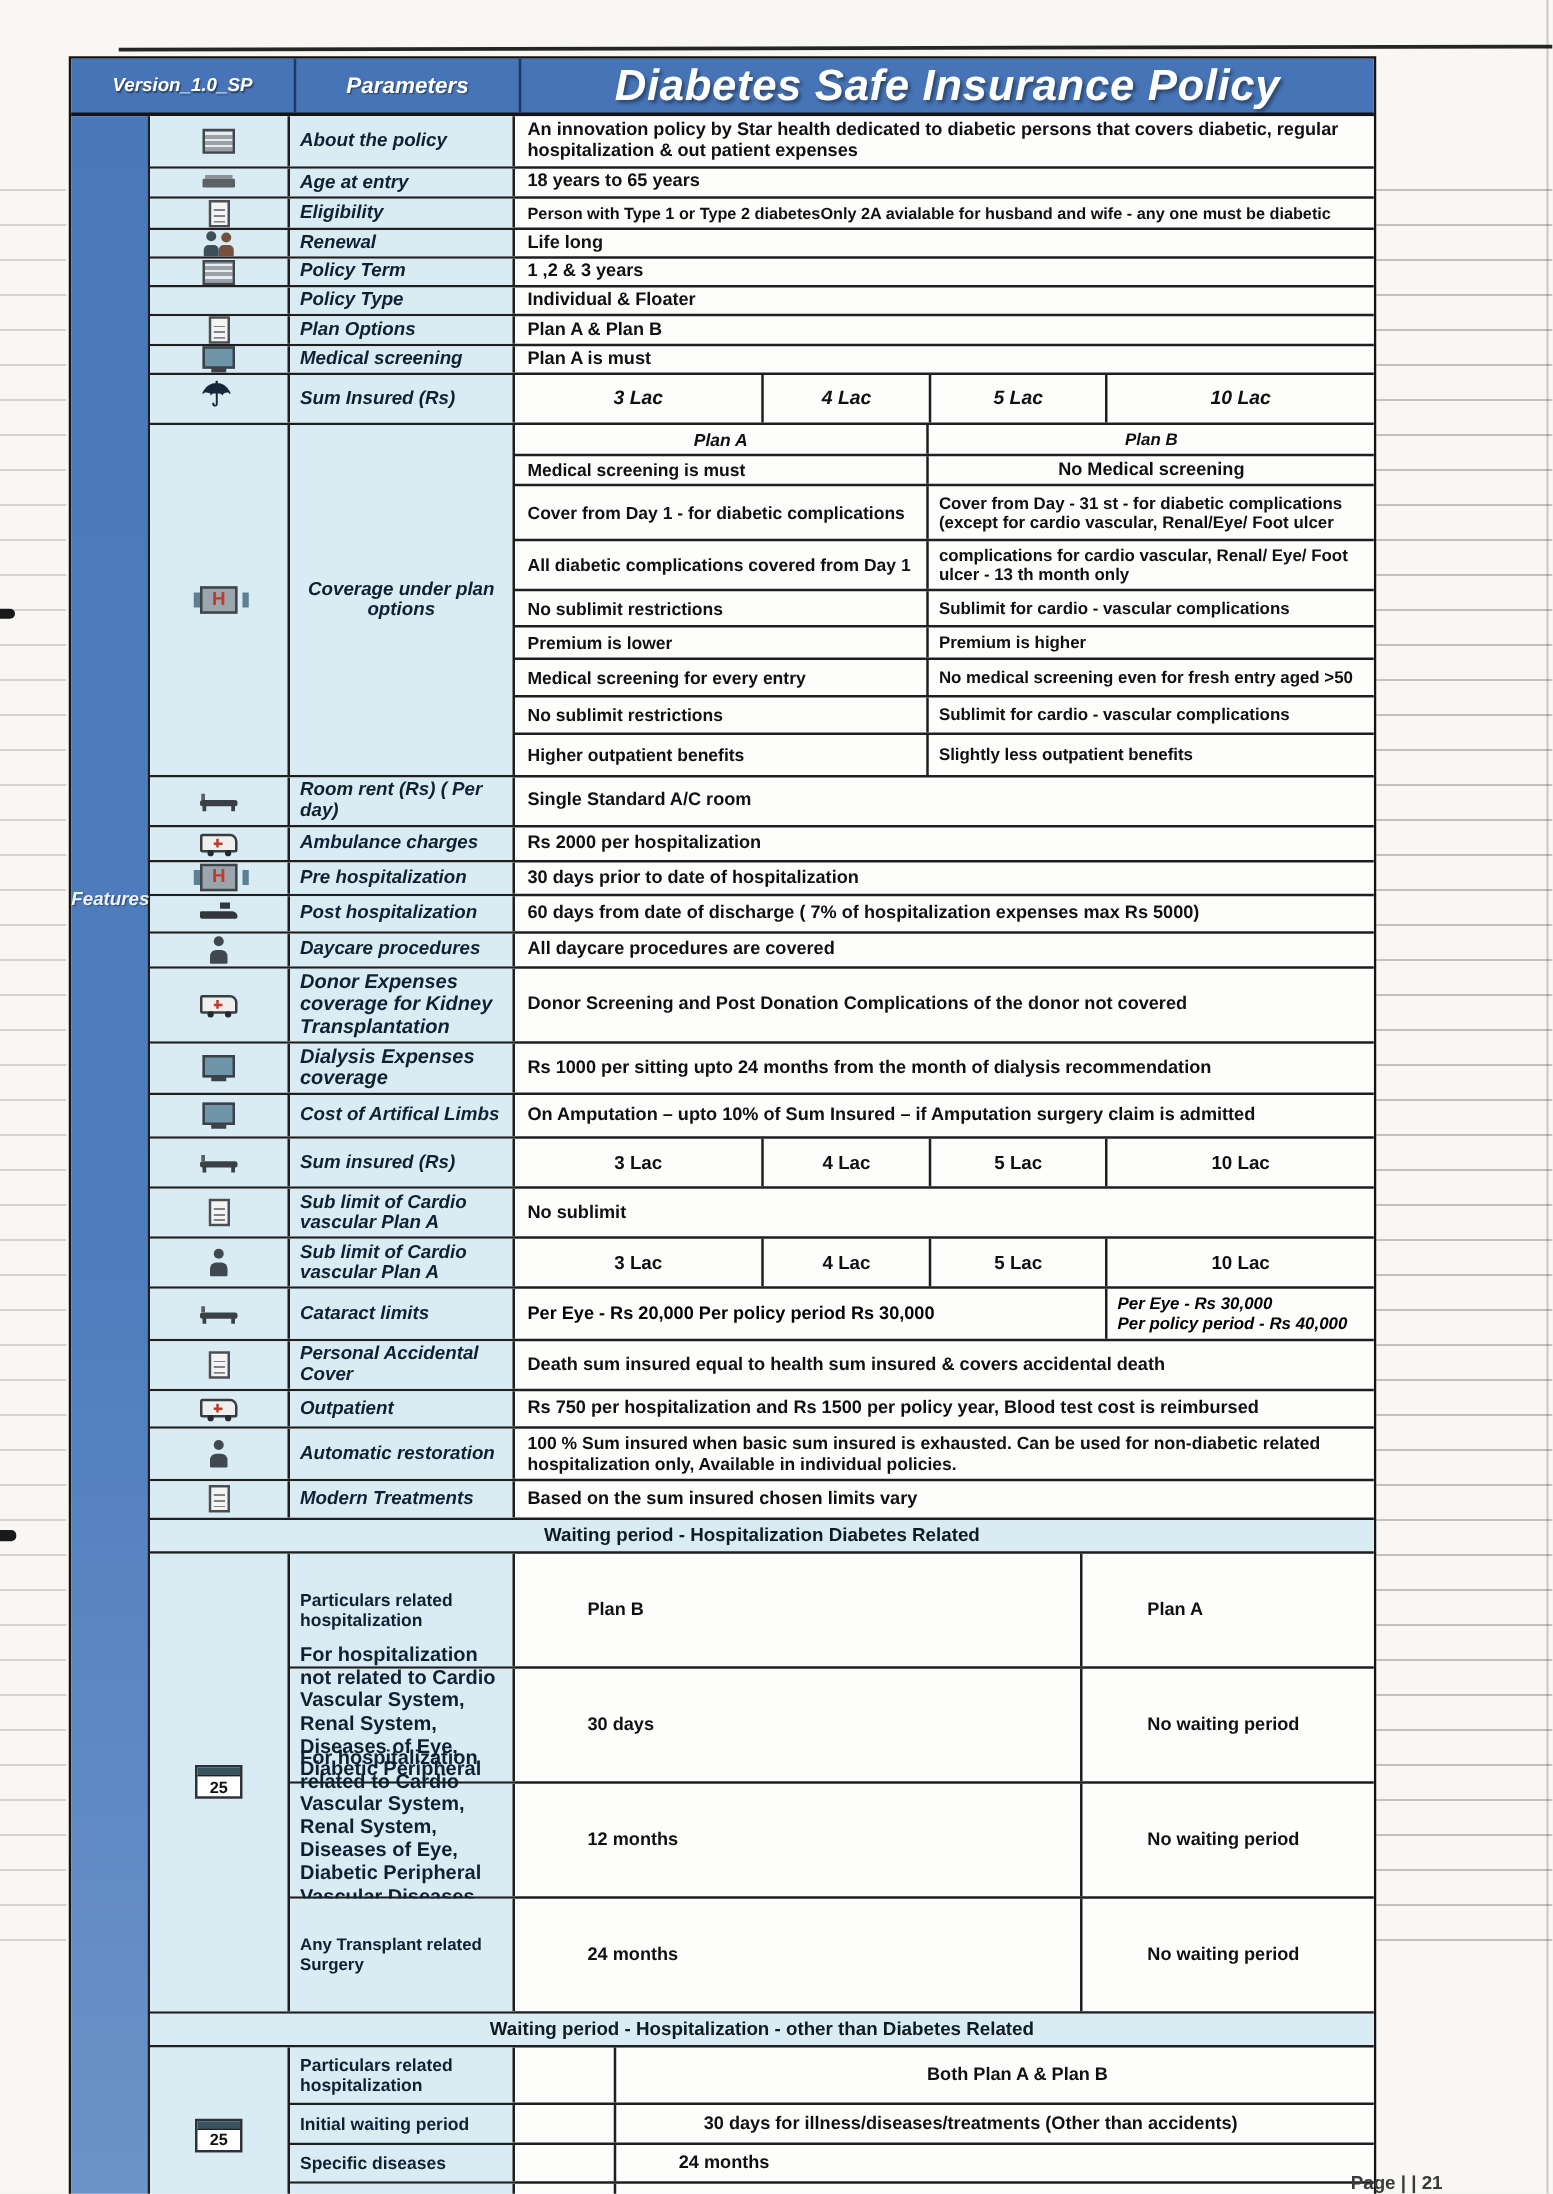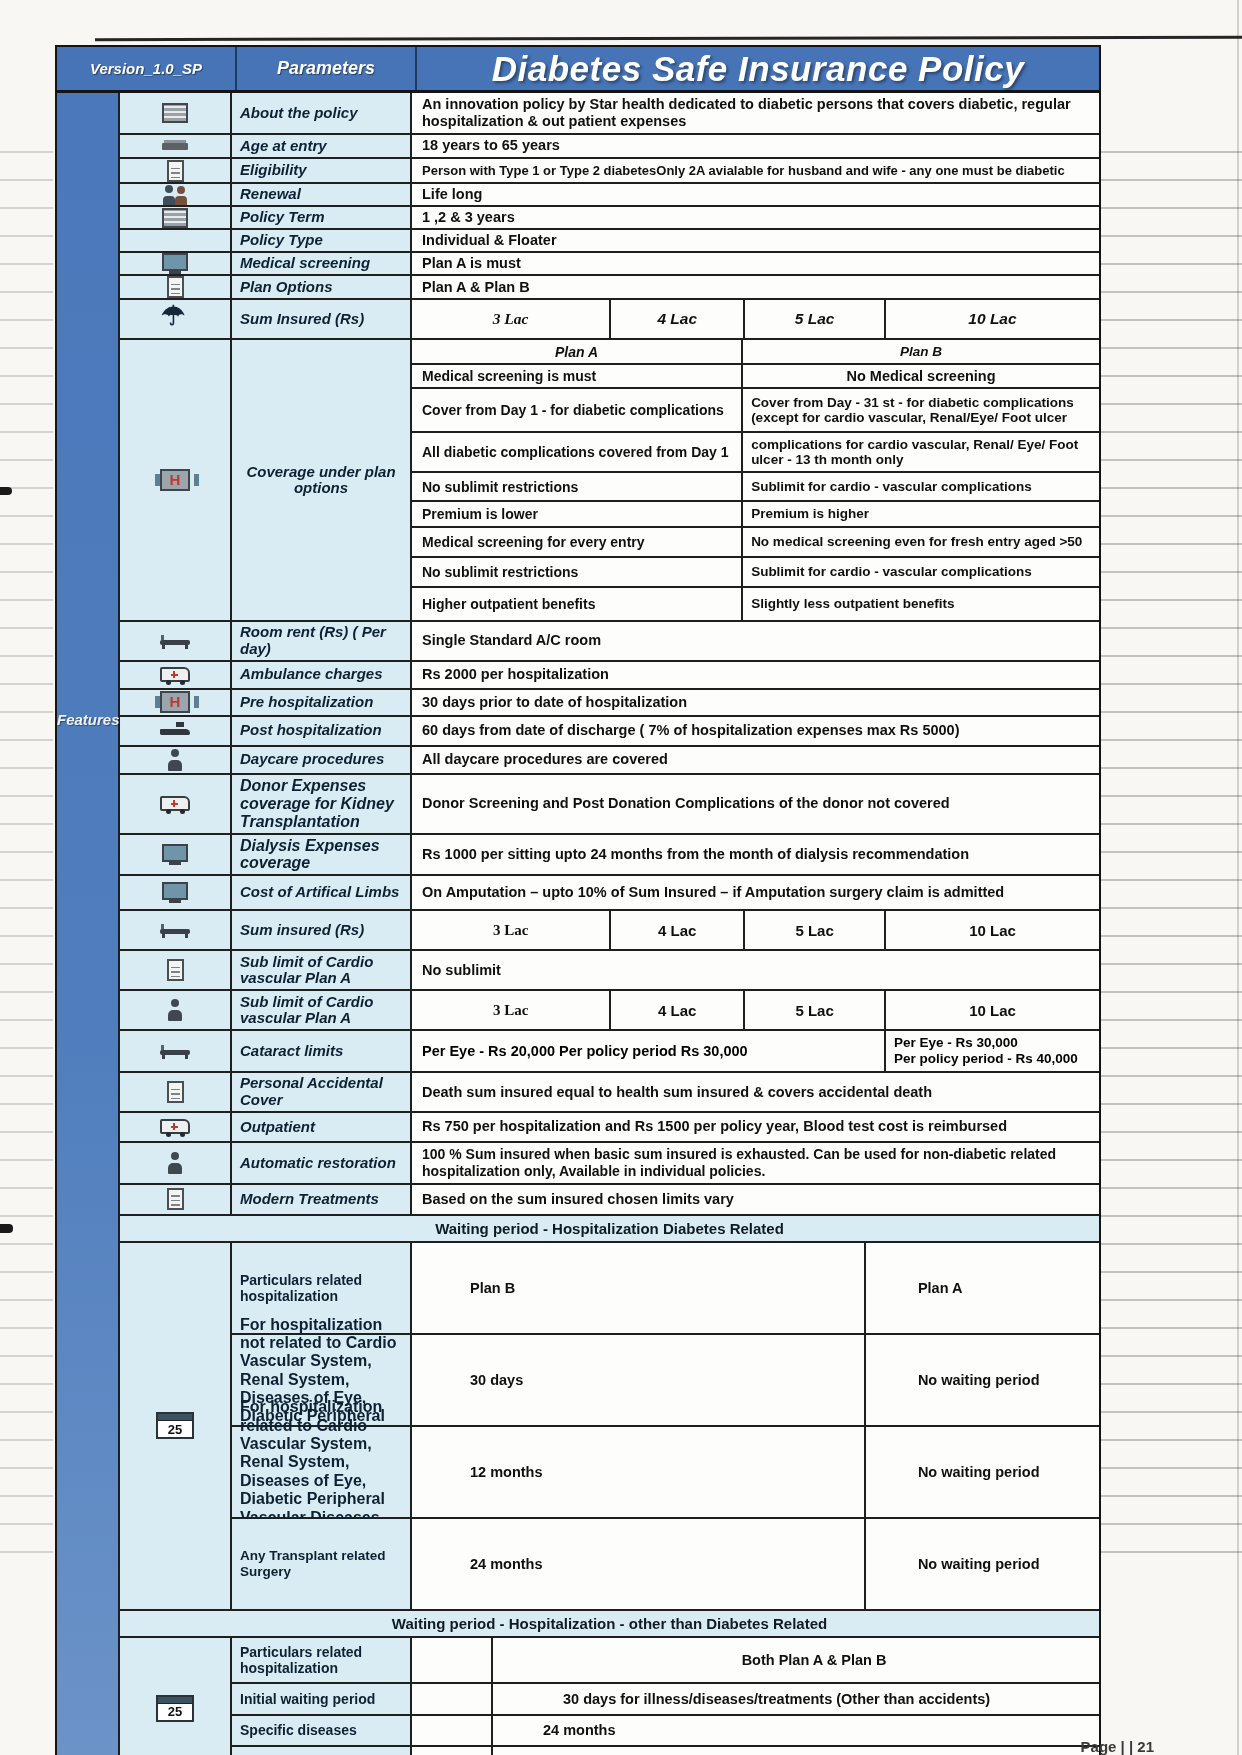--- a/index.html
+++ b/index.html
@@ -38,36 +38,36 @@
   .r{display:flex;border-bottom:2px solid var(--bd);}
   .r:last-child{border-bottom:none;}
   .ic-cell{width:112px;min-width:112px;background:var(--lt);border-right:2px solid var(--bd);display:flex;align-items:center;justify-content:center;text-align:right;}
   .lb{width:180px;min-width:180px;background:var(--lt);border-right:2px solid var(--bd);display:flex;align-items:center;padding:2px 8px;color:var(--lab);font-size:15px;line-height:1.12;font-style:italic;}
   .lb.sm{font-size:16px;}
   .vl{flex:1;display:flex;align-items:center;padding:2px 10px;font-size:14.5px;color:var(--ink);line-height:1.18;}
   .vl.fs13{font-size:13px;}
   
   .c4{flex:1;display:flex;}
   .cc{display:flex;align-items:center;justify-content:center;font-size:15px;color:var(--ink);}
-  .w1{width:29%;border-right:2px solid var(--bd);font-family:Liberation Serif, serif;}
+  .w1{width:29%;border-right:2px solid var(--bd);}
   .w2{width:19.5%;border-right:2px solid var(--bd);}
   .w3{width:20.5%;border-right:2px solid var(--bd);}
   .w4{flex:1;}
   .it{font-style:italic;font-size:15.5px;}
   
   .cov{flex:1;display:flex;flex-direction:column;}
   .ir{display:flex;border-bottom:2px solid var(--bd);flex:1;}
   .ir:last-child{border-bottom:none;}
   .ph{display:flex;align-items:center;justify-content:center;font-style:italic;font-size:16px;color:var(--ink);}
   .pa{width:48.2%;border-right:2px solid var(--bd);display:flex;align-items:center;padding:3px 10px;font-size:14px;color:var(--ink);line-height:1.15;}
   .pb{flex:1;display:flex;align-items:center;padding:3px 8px;font-size:13.5px;color:var(--ink);line-height:1.15;}
   .pb.ctr{justify-content:center;font-size:14.5px;}
   
   .cat-l{width:69%;border-right:2px solid var(--bd);display:flex;align-items:center;padding:2px 10px;font-size:14.5px;}
-  .cat-r{flex:1;display:flex;flex-direction:column;justify-content:center;padding:2px 8px;font-size:13.5px;line-height:1.2;}
+  .cat-r{flex:1;display:flex;flex-direction:column;justify-content:center;padding:2px 8px;font-size:13.5px;line-height:1.2;font-style:italic;}
   
   .band{border-bottom:2px solid var(--bd);background:var(--lt);display:flex;align-items:center;justify-content:center;font-size:15px;color:#101a22;min-height:27px;}
   
   .wt{flex:1;display:flex;flex-direction:column;}
   .wr{display:flex;border-bottom:2px solid var(--bd);flex:1;gap:36px;}
   .wr:last-child{border-bottom:none;}
   .wlb{width:180px;min-width:180px;background:var(--lt);border-right:2px solid var(--bd);display:flex;align-items:center;padding:2px 8px;color:var(--lab);line-height:1.15;}
   .wc1{width:48.2%;border-right:2px solid var(--bd);display:flex;align-items:center;padding:2px 0 2px 22px;font-size:14.5px;color:var(--ink);}
   .wc2{flex:1;display:flex;align-items:center;padding:2px 0 2px 16px;font-size:14.5px;color:var(--ink);}
   .gap{width:45px;min-width:45px;border-right:2px solid var(--bd);}
@@ -172,31 +172,31 @@
         </div>
         <div class="r" style="min-height:22px">
           <div class="ic-cell">
               <span class="icn" data-icon=""></span>
             </div>
           <div class="lb">Policy Type</div>
           <div class="vl">Individual &amp; Floater</div>
         </div>
         <div class="r" style="min-height:23px">
           <div class="ic-cell">
+              <span class="icn" data-icon="doc"></span>
+            </div>
+          <div class="lb">Plan Options</div>
+          <div class="vl">Plan A &amp; Plan B</div>
+        </div>
+        <div class="r" style="min-height:23px">
+          <div class="ic-cell">
               <span class="icn" data-icon="monitor"></span>
             </div>
           <div class="lb">Medical screening</div>
           <div class="vl">Plan A is must</div>
-        </div>
-        <div class="r" style="min-height:23px">
-          <div class="ic-cell">
-              <span class="icn" data-icon="doc"></span>
-            </div>
-          <div class="lb">Plan Options</div>
-          <div class="vl">Plan A &amp; Plan B</div>
         </div>
 
         <div class="r" style="min-height:40px">
           <div class="ic-cell">
               <span class="icn" data-icon="umbrella"></span>
             </div>
           <div class="lb">Sum Insured (Rs)</div>
           <div class="c4">
             <div class="cc w1 it">3 Lac</div>
             <div class="cc w2 it">4 Lac</div>

